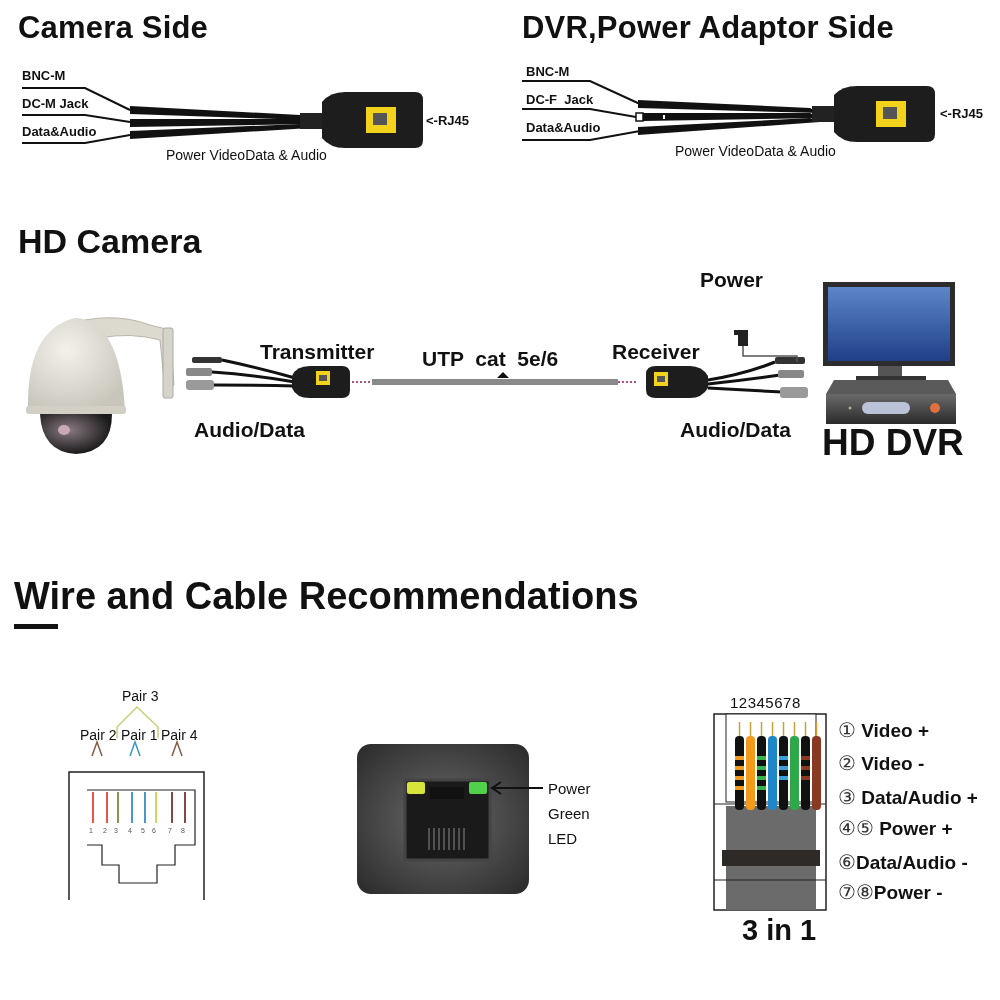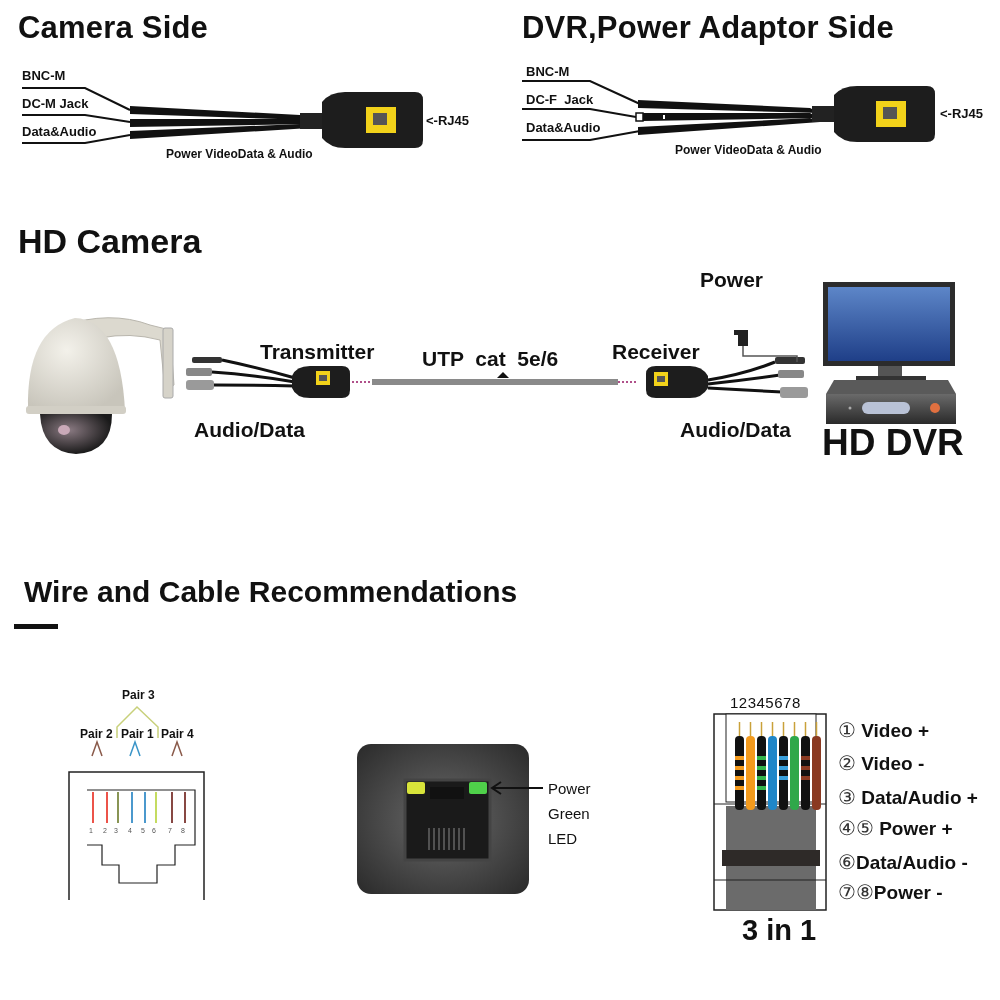--- a/index.html
+++ b/index.html
@@ -2,21 +2,21 @@
 <html><head>
 <meta charset="utf-8">
 <style>
   html, body { margin:0; padding:0; background:#ffffff; }
   body { width:1000px; height:1000px; position:relative; overflow:hidden;
          font-family:"Liberation Sans", sans-serif; color:#111; }
   .abs { position:absolute; }
   .h1 { font-weight:bold; font-size:31px; letter-spacing:0.2px; }
   .lbl { font-weight:bold; font-size:13px;text-align:center; }
   .mid { font-weight:bold; font-size:21px; }
-  .small { font-weight:bold; font-size:12px; }
+  .small { font-weight:normal; font-size:14px; }
   svg { position:absolute; overflow:visible; }
   .pinlabel { font-weight:bold; font-size:19px; white-space:nowrap; }
   .circ { font-weight:normal; font-size:20px; color:#333; }
 </style>
 </head>
 <body>
 
 <div class="abs h1" style="left:18px;top:10px;">Camera Side</div>
 <div class="abs lbl" style="left:22px;top:68px;">BNC-M</div>
 <div class="abs lbl" style="left:22px;top:96px;">DC-M Jack</div>
@@ -140,21 +140,21 @@
   <rect x="58" y="86" width="24" height="14" fill="#555"></rect>
   <rect x="36" y="96" width="70" height="6" fill="#333"></rect>
   <polygon points="14,100 128,100 136,114 6,114" fill="#5a5a5a"></polygon>
   <rect x="6" y="114" width="130" height="30" fill="url(#box)"></rect>
   <rect x="42" y="122" width="48" height="12" rx="6" fill="#b9c2d6"></rect>
   <circle cx="115" cy="128" r="5" fill="#e07040"></circle>
   <circle cx="30" cy="128" r="1.5" fill="#aaa"></circle>
 </svg>
 <div class="abs" style="left:822px;top:422px;font-weight:bold;font-size:37px;">HD DVR</div>
 
-<div class="abs" style="left:24px;top:575px;font-weight:bold;font-size:30px;text-align:right;">Wire and Cable Recommendations</div>
+<div class="abs" style="left:14px;top:575px;font-weight:bold;font-size:38px;text-align:right;">Wire and Cable Recommendations</div>
 <div class="abs" style="left:14px;top:624px;width:44px;height:5px;background:#111;"></div>
 
 <div class="abs small" style="left:122px;top:688px;">Pair 3</div>
 <div class="abs small" style="left:80px;top:727px;">Pair 2</div>
 <div class="abs small" style="left:121px;top:727px;">Pair 1</div>
 <div class="abs small" style="left:161px;top:727px;">Pair 4</div>
 <svg width="200" height="240" style="left:50px;top:680px;">
   <polyline points="118,23 134,21 ... " fill="none" stroke="none"></polyline>
   <polyline points="67,58 67,47 87,27 108,47 108,58" fill="none" stroke="#c8d07a" stroke-width="1.5"></polyline>
   <polyline points="42,76 47,62 52,76" fill="none" stroke="#8a5a4a" stroke-width="1.5"></polyline>

